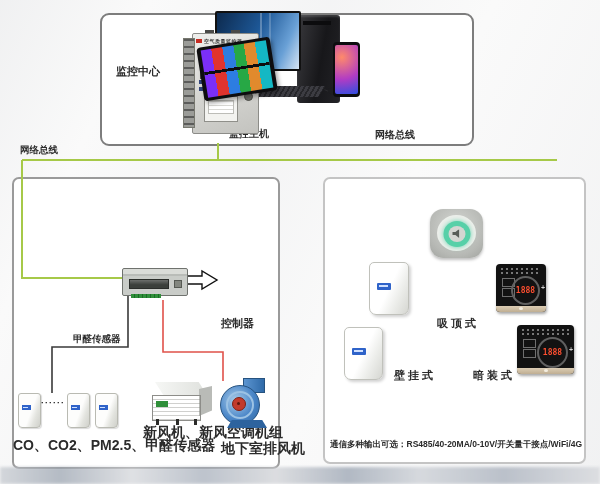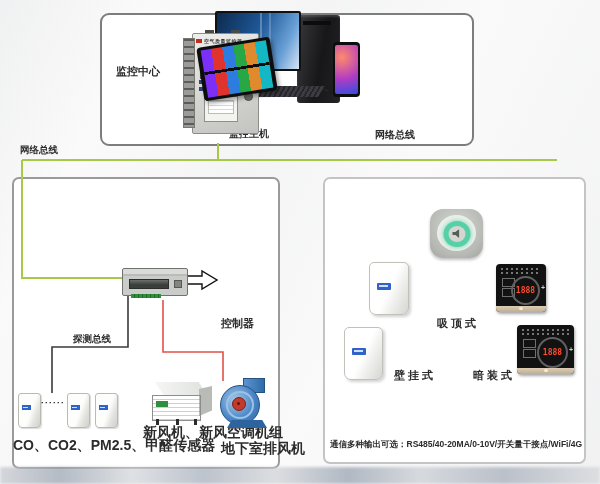--- a/index.html
+++ b/index.html
@@ -220,21 +220,21 @@
 
   <div class="abs bl-box"></div>
 
   <div class="abs controller">
     <div class="slot"></div>
     <span class="btn"></span>
     <div class="terms"></div>
   </div>
   <div class="abs lbl t11" style="left:221px;top:272px;">控制器</div>
 
-  <div class="abs lbl t9" style="left:73px;top:333px;">探测总线</div>
+  <div class="abs lbl t9" style="left:73px;top:333px;">甲醛传感器</div>
 
   <div class="abs sensor" style="left:18px;top:393px;">
       <i></i>
     </div>
   <div class="abs dots" style="left:41px;top:398px;">······</div>
   <div class="abs sensor" style="left:67px;top:393px;">
       <i></i>
     </div>
   <div class="abs sensor" style="left:95px;top:393px;">
       <i></i>

